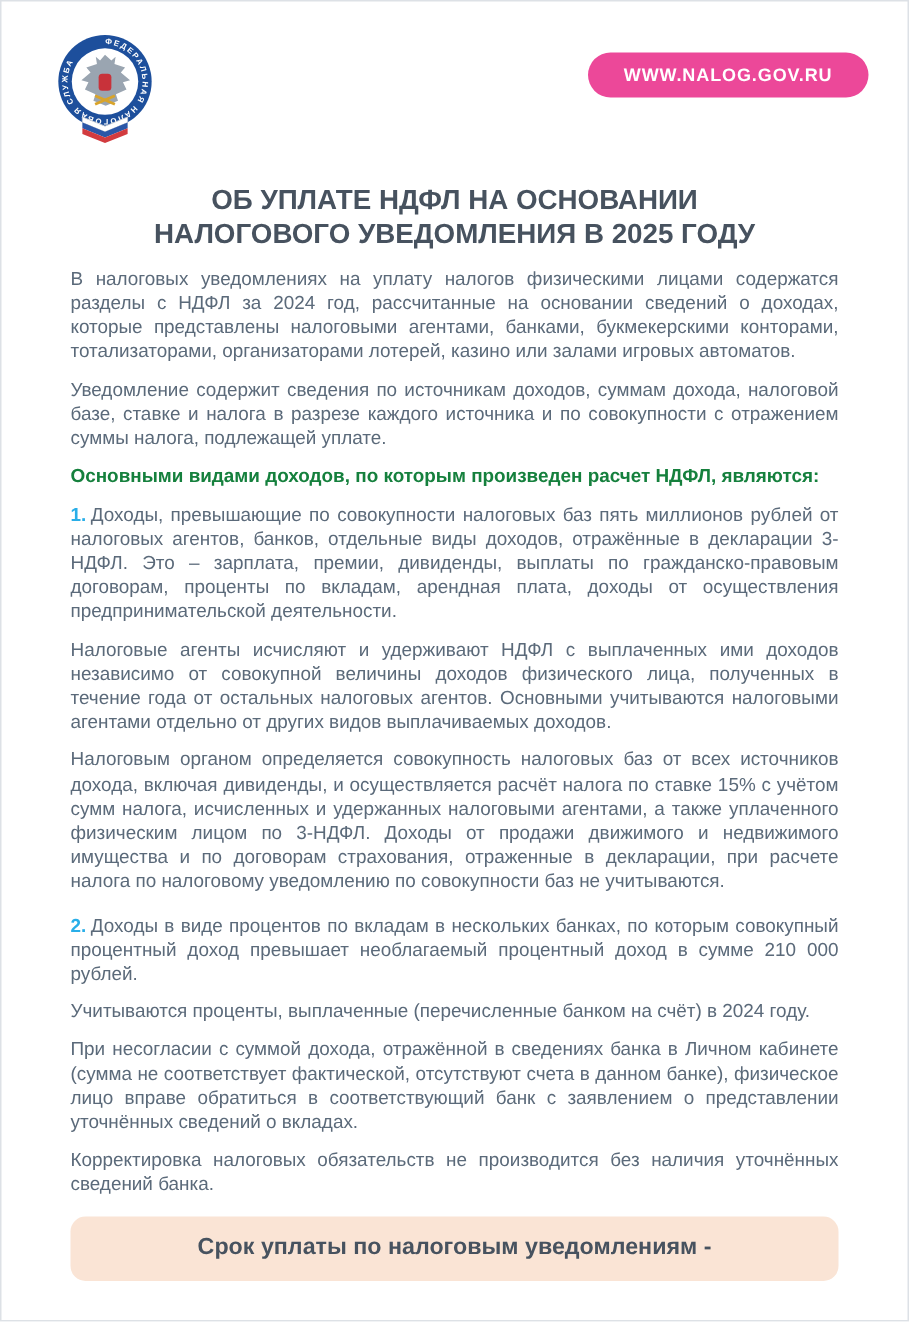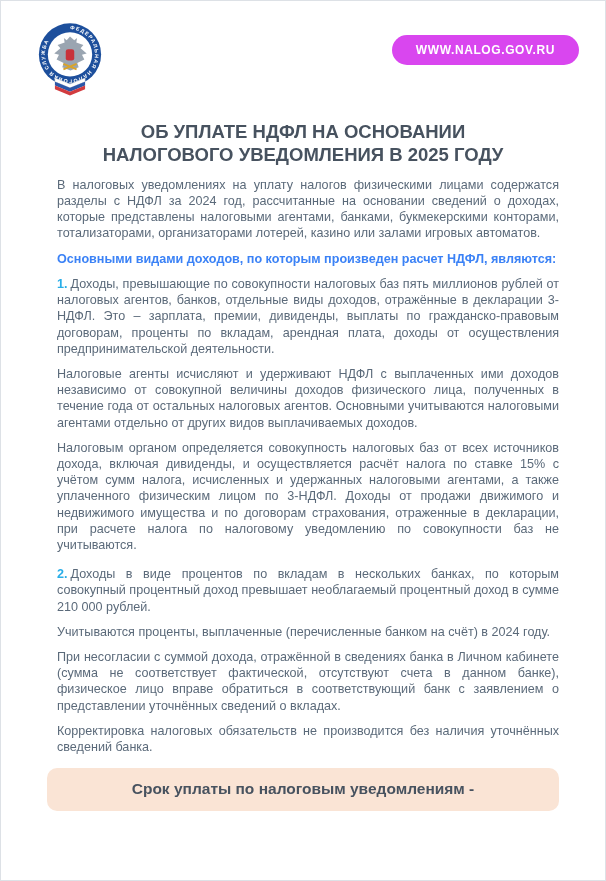--- a/index.html
+++ b/index.html
@@ -10,36 +10,36 @@
   }
   
   .header { display:flex; align-items:flex-start; padding:20px 26px 0 36px; }
   .emblem-wrap { width:66px; flex:0 0 66px; }
   .org-name {
     margin:16px 0 0 12px; font-size:11.5px; font-weight:700;
     color:#4a5663; line-height:1.32; letter-spacing:0.3px;
   }
   .hdr-spacer { flex:1; }
   .site-btn {
-    margin-top:14px; background:#d946ef; color:#ffffff; border:none;
+    margin-top:14px; background:#ec4899; color:#ffffff; border:none;
     border-radius:15px; padding:8px 24px; font-size:12px; font-weight:700;
     letter-spacing:0.6px; font-family:"Liberation Sans", sans-serif; cursor:pointer;
   }
   
   .title {
     text-align:center; font-weight:700; font-size:18.5px; color:#47525f;
     line-height:1.24; margin-top:16px;
   }
   
-  .content { padding:10px 46px 0;margin-left:10px; }
+  .content { padding:10px 46px 0; }
   .content p {
     text-align:justify; font-size:12.6px; line-height:16.2px;
     color:#5b6a7a; margin:0 0 9px;
   }
-  p.lead { font-weight:700; color:#3b82f6; text-align:left; }
+  p.lead { font-weight:700; color:#15803d; text-align:left; }
   .num { color:#29aee8; font-weight:700; padding-right:3px; }
   p.item2 { margin-top:13px; }
   
   .deadline {
     margin:13px 46px 0; background:#fae4d5; border-radius:10px;
     padding:9px 10px 11px; text-align:center;
     font-size:15.5px; font-weight:700; color:#47525f; line-height:1.5;
   }
 </style>
 </head>
@@ -76,20 +76,21 @@
     <button class="site-btn">WWW.NALOG.GOV.RU</button>
   </div>
 
   <div class="title">
     <div>ОБ УПЛАТЕ НДФЛ НА ОСНОВАНИИ</div>
     <div>НАЛОГОВОГО УВЕДОМЛЕНИЯ В 2025 ГОДУ</div>
   </div>
 
   <div class="content">
     <p>В налоговых уведомлениях на уплату налогов физическими лицами содержатся разделы с НДФЛ за 2024 год, рассчитанные на основании сведений о доходах, которые представлены налоговыми агентами, банками, букмекерскими конторами, тотализаторами, организаторами лотерей, казино или залами игровых автоматов.</p>
+    <p>Уведомление содержит сведения по источникам доходов, суммам дохода, налоговой базе, ставке и налога в разрезе каждого источника и по совокупности с отражением суммы налога, подлежащей уплате.</p>
     <p class="lead">Основными видами доходов, по которым произведен расчет НДФЛ, являются:</p>
     <p><span class="num">1.</span><span>Доходы, превышающие по совокупности налоговых баз пять миллионов рублей от налоговых агентов, банков, отдельные виды доходов, отражённые в декларации 3-НДФЛ. Это – зарплата, премии, дивиденды, выплаты по гражданско-правовым договорам, проценты по вкладам, арендная плата, доходы от осуществления предпринимательской деятельности.</span></p>
     <p>Налоговые агенты исчисляют и удерживают НДФЛ с выплаченных ими доходов независимо от совокупной величины доходов физического лица, полученных в течение года от остальных налоговых агентов. Основными учитываются налоговыми агентами отдельно от других видов выплачиваемых доходов.</p>
     <p>Налоговым органом определяется совокупность налоговых баз от всех источников дохода, включая дивиденды, и осуществляется расчёт налога по ставке 15% с учётом сумм налога, исчисленных и удержанных налоговыми агентами, а также уплаченного физическим лицом по 3-НДФЛ. Доходы от продажи движимого и недвижимого имущества и по договорам страхования, отраженные в декларации, при расчете налога по налоговому уведомлению по совокупности баз не учитываются.</p>
     <p class="item2"><span class="num">2.</span><span>Доходы в виде процентов по вкладам в нескольких банках, по которым совокупный процентный доход превышает необлагаемый процентный доход в сумме 210 000 рублей.</span></p>
     <p>Учитываются проценты, выплаченные (перечисленные банком на счёт) в 2024 году.</p>
     <p>При несогласии с суммой дохода, отражённой в сведениях банка в Личном кабинете (сумма не соответствует фактической, отсутствуют счета в данном банке), физическое лицо вправе обратиться в соответствующий банк с заявлением о представлении уточнённых сведений о вкладах.</p>
     <p>Корректировка налоговых обязательств не производится без наличия уточнённых сведений банка.</p>
   </div>
 

